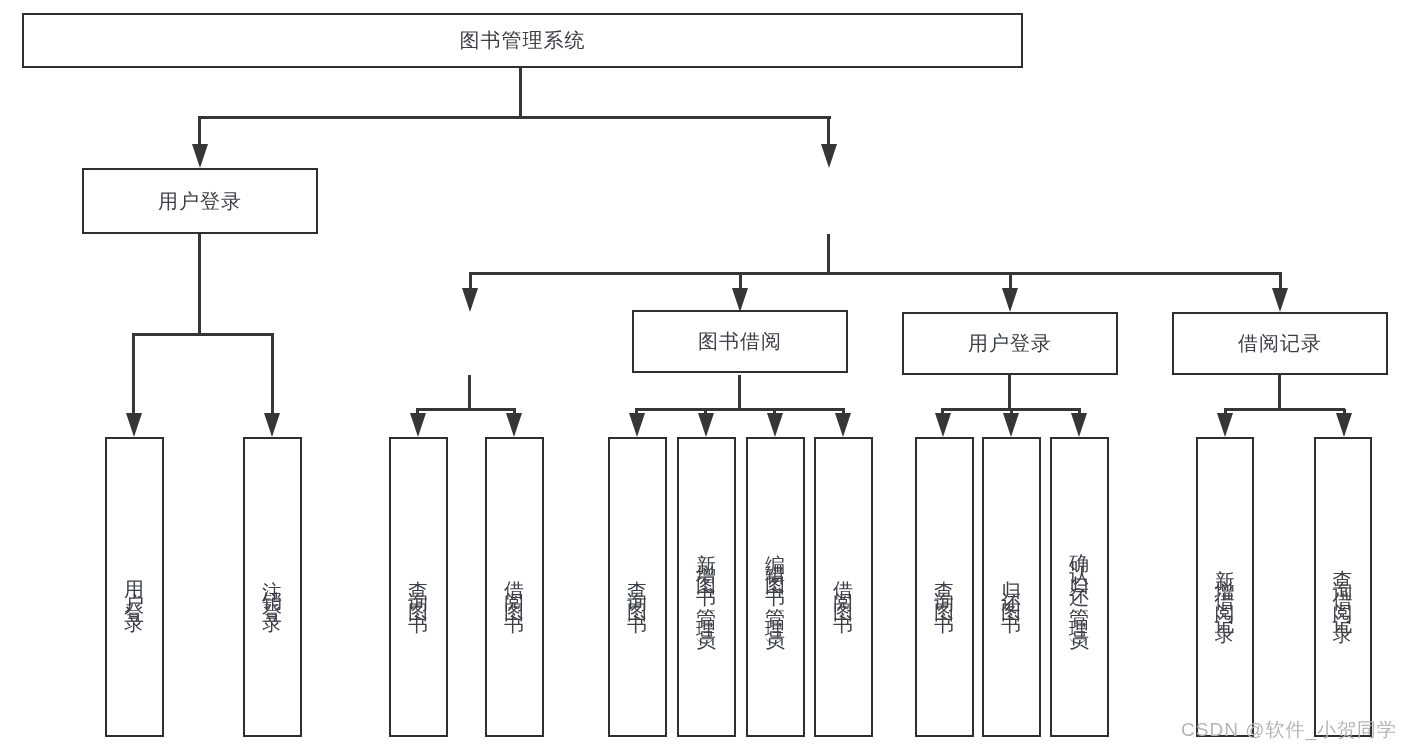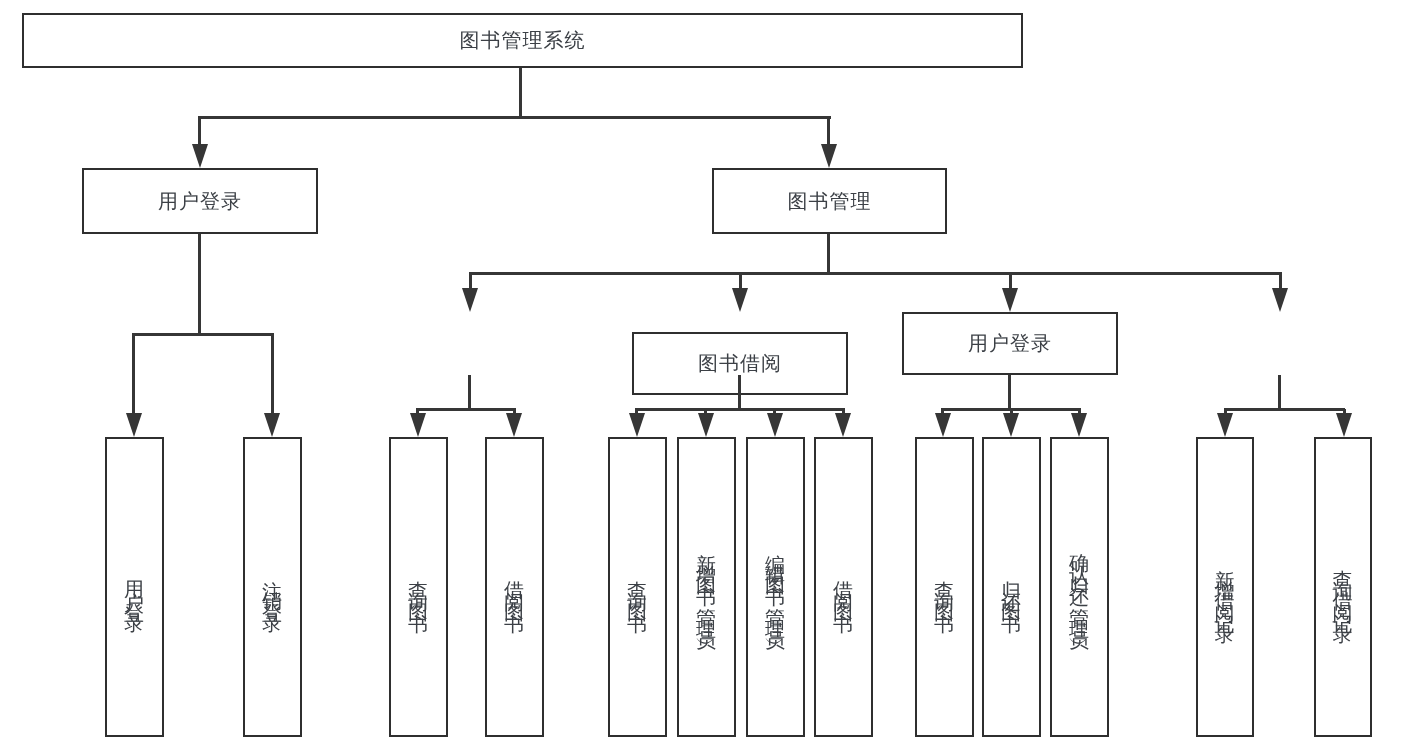--- a/index.html
+++ b/index.html
@@ -43,47 +43,47 @@
   <div class="vline" style="left:519px;top:68px;height:50px"></div>
   <div class="hline" style="left:198px;top:116px;width:633px"></div>
   <div class="vline" style="left:198px;top:117px;height:30px"></div>
   <div class="arrow" style="left:192px;top:144px"></div>
   <div class="vline" style="left:827px;top:117px;height:30px"></div>
   <div class="arrow" style="left:821px;top:144px"></div>
 
   <div class="box" style="left:82px;top:168px;width:236px;height:66px">
     <span>用户登录</span>
   </div>
-  <div class="box" style="left:712px;top:168px;width:235px;height:66px">
-    <span>图书管理</span>
-  </div>
 
   <div class="vline" style="left:198px;top:234px;height:101px"></div>
   <div class="hline" style="left:132px;top:333px;width:142px"></div>
   <div class="vline" style="left:132px;top:334px;height:82px"></div>
   <div class="arrow" style="left:126px;top:413px"></div>
   <div class="vline" style="left:271px;top:334px;height:82px"></div>
   <div class="arrow" style="left:264px;top:413px"></div>
 
   <div class="vline" style="left:827px;top:234px;height:40px"></div>
   <div class="hline" style="left:469px;top:272px;width:813px"></div>
   <div class="vline" style="left:469px;top:273px;height:20px"></div>
   <div class="arrow" style="left:462px;top:288px"></div>
   <div class="vline" style="left:739px;top:273px;height:20px"></div>
   <div class="arrow" style="left:732px;top:288px"></div>
   <div class="vline" style="left:1009px;top:273px;height:20px"></div>
   <div class="arrow" style="left:1002px;top:288px"></div>
   <div class="vline" style="left:1279px;top:273px;height:20px"></div>
   <div class="arrow" style="left:1272px;top:288px"></div>
 
-  <div class="box" style="left:632px;top:332px;width:216px;height:63px">
+  <div class="box" style="left:632px;top:310px;width:216px;height:63px">
     <span>图书借阅</span>
   </div>
   <div class="box" style="left:902px;top:312px;width:216px;height:63px">
     <span>用户登录</span>
+  </div>
+  <div class="box" style="left:1172px;top:312px;width:216px;height:63px">
+    <span>借阅记录</span>
   </div>
 
   <div class="vline" style="left:468px;top:375px;height:36px"></div>
   <div class="hline" style="left:416px;top:408px;width:100px"></div>
   <div class="vline" style="left:416px;top:409px;height:8px"></div>
   <div class="arrow" style="left:410px;top:413px"></div>
   <div class="vline" style="left:513px;top:409px;height:8px"></div>
   <div class="arrow" style="left:506px;top:413px"></div>
 
   <div class="vline" style="left:738px;top:375px;height:36px"></div>
@@ -150,14 +150,15 @@
     <span>确认归还（管理员）</span>
   </div>
 
   <div class="box leaf" style="left:1196px;top:437px;width:58px;height:300px">
     <span>新增借阅记录</span>
   </div>
   <div class="box leaf" style="left:1314px;top:437px;width:58px;height:300px">
     <span>查询借阅记录</span>
   </div>
 
+  <div class="watermark">CSDN @软件_小贺同学</div>
 
 </div>
 
 </body></html>

